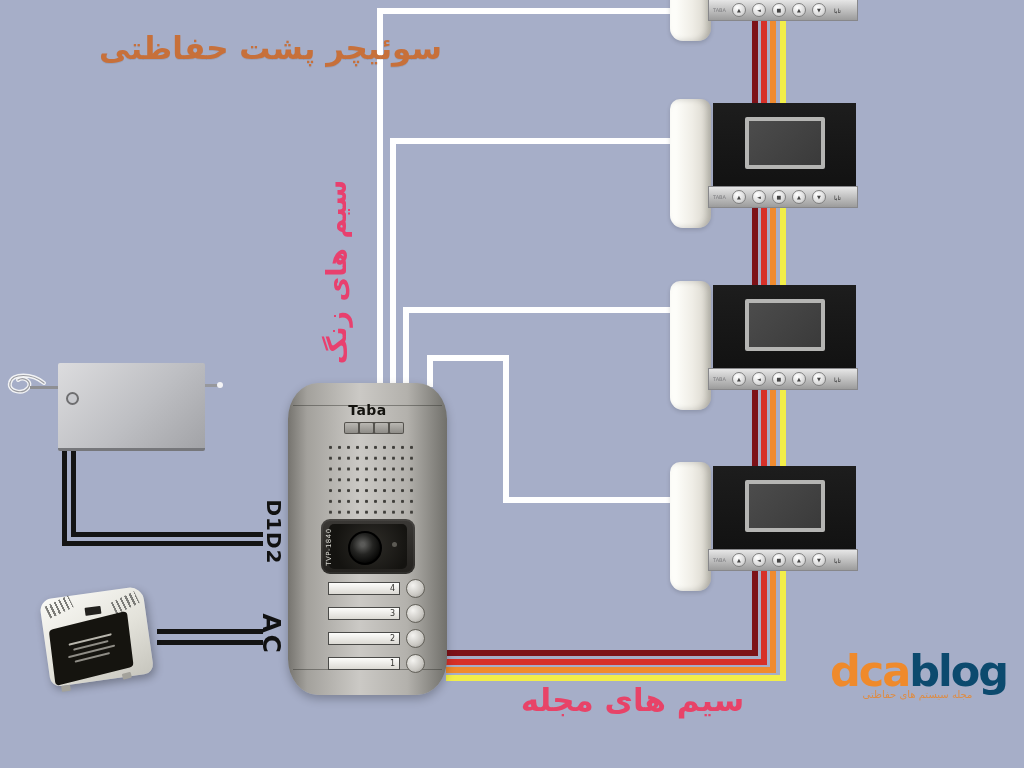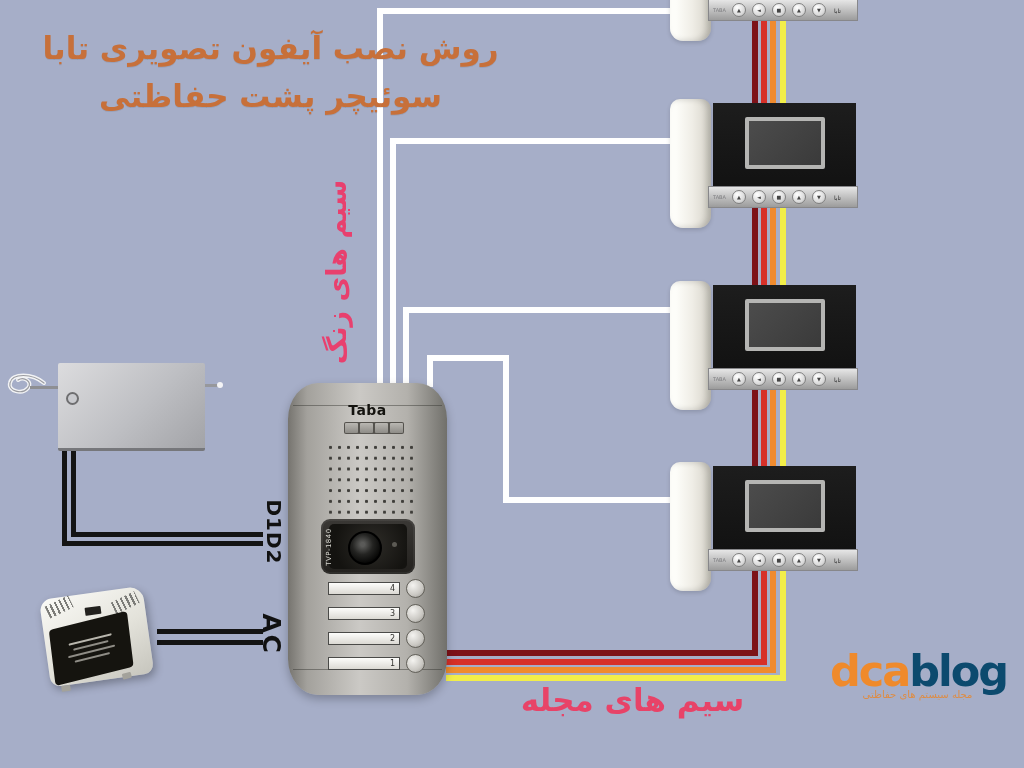--- a/index.html
+++ b/index.html
@@ -150,21 +150,20 @@
   .dcablog .l1{color:#ef8a2b;}
   .dcablog .l2{color:#0c4a6e;margin-top:7px;}
   .dcablog .tagline{margin-top:-4px;font-size:10px;color:#e7872e;direction:rtl;letter-spacing:1px;opacity:.85;}
 </style>
 </head>
 <body>
 
 <div class="canvas">
 
   <div class="title">
-    <div>روش نصب آیفون تصویری تابا</div>
     <div>سوئیچر پشت حفاظتی</div>
   </div>
 
   <div class="wire w-dred" style="left:752px;top:0;width:6px;height:656px;"></div>
   <div class="wire w-red" style="left:761px;top:0;width:6px;height:665px;"></div>
   <div class="wire w-org" style="left:770px;top:0;width:6px;height:673px;"></div>
   <div class="wire w-yel" style="left:780px;top:0;width:6px;height:681px;"></div>
   <div class="wire w-dred" style="left:446px;top:650px;width:312px;height:6px;"></div>
   <div class="wire w-red" style="left:446px;top:659px;width:321px;height:6px;"></div>
   <div class="wire w-org" style="left:446px;top:667px;width:330px;height:6px;"></div>

